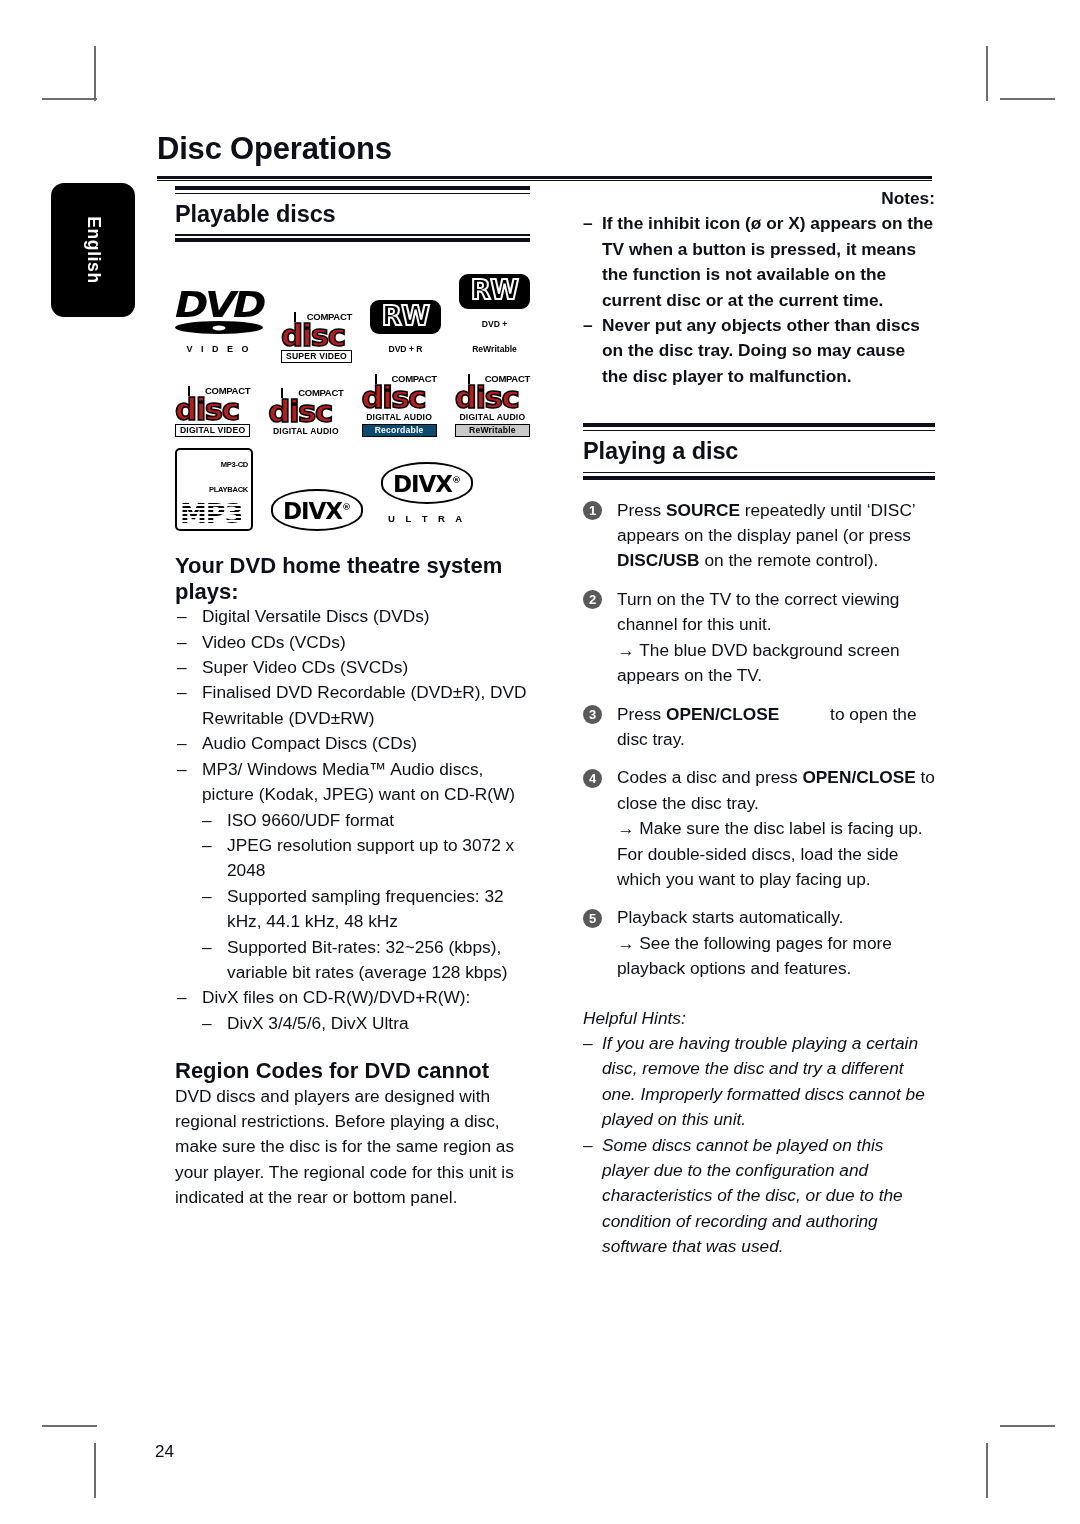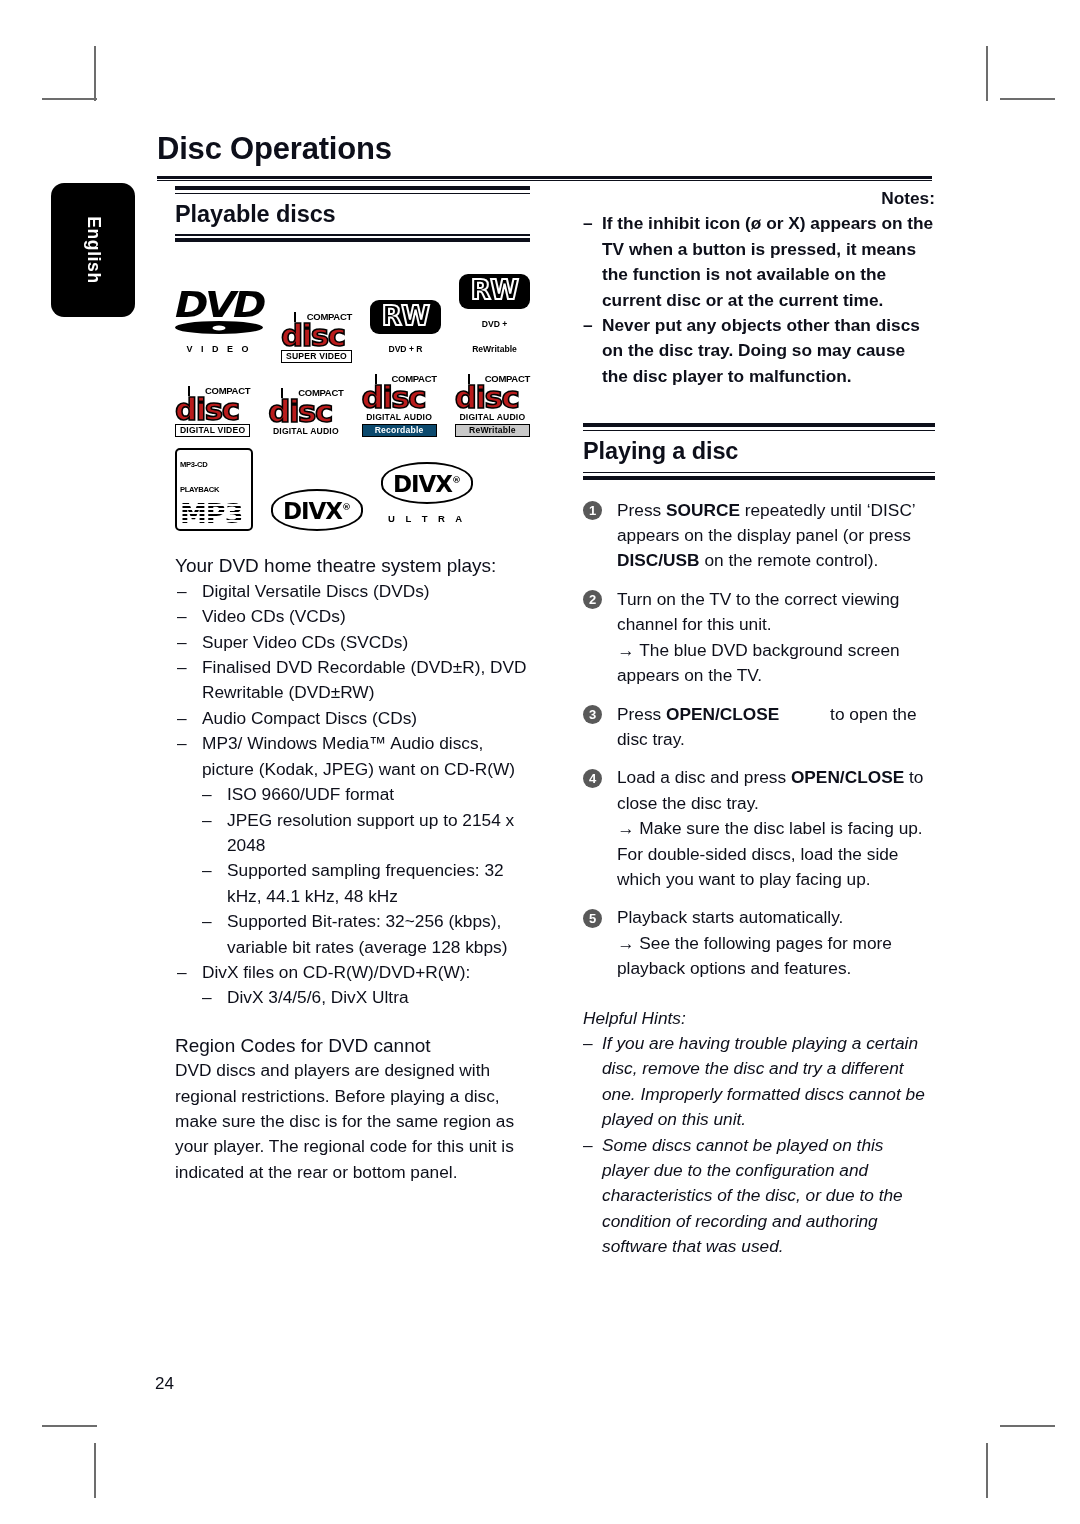--- a/index.html
+++ b/index.html
@@ -73,21 +73,21 @@
     position: absolute;
     left: 157px;
     top: 180px;
     width: 775px;
     height: 1px;
     background: #0d0f1a;
   }
   .page-number {
     position: absolute;
     left: 155px;
-    top: 1374px;
+    top: 1442px;
     font-size: 17px;
   }
 
   
   .col {
     position: absolute;
     top: 186px;
     font-size: 17.3px;
     line-height: 25.4px;
   }
@@ -190,21 +190,21 @@
   .rwbox .cap { font-size: 8.6px; font-weight: bold; margin-top: 3px; }
 
   
   .mp3 {
     width: 78px;
     border: 2px solid #000;
     border-radius: 5px;
     padding: 2px 3px 3px 3px;
     box-sizing: border-box;
   }
-  .mp3 .top { font-size: 7.6px; font-weight: bold; letter-spacing: -0.3px; }
+  .mp3 .top { font-size: 7.6px; font-weight: bold; letter-spacing: -0.3px; text-align: right; }
   .mp3 .big {
     font-size: 27px; font-weight: bold; line-height: 24px;
     letter-spacing: -1px;
     font-family: "DejaVu Sans", sans-serif;
     background-image:
       repeating-linear-gradient(to bottom, #000 0 2px, transparent 2px 4px);
     -webkit-background-clip: text;
     background-clip: text;
     color: transparent;
   }
@@ -220,23 +220,23 @@
     letter-spacing: -1px;
     font-family: "DejaVu Sans", sans-serif;
   }
   .divx .oval sup { font-size: 9px; vertical-align: super; letter-spacing: 0; }
   .divx .ultra {
     font-size: 9.5px; font-weight: bold; letter-spacing: 4px; margin-top: 2px;
   }
 
   
   .subhead {
-    font-weight: normal;
+    font-weight: bold;
     margin: 22px 0 0 0;
-    font-size: 19px;
+    font-size: 22px;
     line-height: 25.4px;
   }
   .para { margin: 0; }
 
   ul.dashlist { list-style: none; margin: 0; padding: 0; }
   ul.dashlist > li {
     position: relative;
     padding-left: 27px;
   }
   ul.dashlist > li::before {
@@ -413,21 +413,21 @@
   <ul class="dashlist" id="plays-list">
       <li>Digital Versatile Discs (DVDs)</li>
       <li>Video CDs (VCDs)</li>
       <li>Super Video CDs (SVCDs)</li>
       <li>Finalised DVD Recordable (DVD±R), DVD Rewritable (DVD±RW)</li>
       <li>Audio Compact Discs (CDs)</li>
       <li>MP3/ Windows Media™ Audio discs, picture (Kodak, JPEG) want on CD-R(W)</li>
       <li class="noindent">
         <ul class="dashlist nested">
           <li>ISO 9660/UDF format</li>
-          <li>JPEG resolution support up to 2154 x 2048</li>
+          <li>JPEG resolution support up to 3072 x 2048</li>
           <li>Supported sampling frequencies: 32 kHz, 44.1 kHz, 48 kHz</li>
           <li>Supported Bit-rates: 32~256 (kbps), variable bit rates (average 128 kbps)</li>
         </ul>
       </li>
       <li>DivX files on CD-R(W)/DVD+R(W):</li>
       <li class="noindent">
         <ul class="dashlist nested">
           <li>DivX 3/4/5/6, DivX Ultra</li>
         </ul>
       </li>
@@ -453,21 +453,21 @@
     <div class="bar-thin"></div>
     <h2>Playing a disc</h2>
     <div class="bar-thin2"></div>
     <div class="bar-thick"></div>
   </div>
 
   <ol class="steps" id="steps-list" style="margin-top:18px;">
       <li><span class="badge">1</span><span>Press </span><b class="kw">SOURCE</b><span> repeatedly until ‘DISC’ appears on the display panel (or press </span><b class="kw">DISC/USB</b><span> on the remote control).</span></li>
       <li><span class="badge">2</span><span>Turn on the TV to the correct viewing channel for this unit.</span><span class="arrowline"><span class="arw">→</span><span>The blue DVD background screen appears on the TV.</span></span></li>
       <li><span class="badge">3</span><span>Press </span><b class="kw">OPEN/CLOSE</b><span class="gap"></span><span> to open the disc tray.</span></li>
-      <li><span class="badge">4</span><span>Load a disc and press </span><b class="kw">OPEN/CLOSE</b><span> to close the disc tray.</span><span class="arrowline"><span class="arw">→</span><span>Make sure the disc label is facing up. For double-sided discs, load the side which you want to play facing up.</span></span></li>
+      <li><span class="badge">4</span><span>Codes a disc and press </span><b class="kw">OPEN/CLOSE</b><span> to close the disc tray.</span><span class="arrowline"><span class="arw">→</span><span>Make sure the disc label is facing up. For double-sided discs, load the side which you want to play facing up.</span></span></li>
       <li><span class="badge">5</span><span>Playback starts automatically.</span><span class="arrowline"><span class="arw">→</span><span>See the following pages for more playback options and features.</span></span></li>
     </ol>
 
   <div class="hints">
     <span class="h-title">Helpful Hints:</span>
     <ul id="hints-list">
         <li>If you are having trouble playing a certain disc, remove the disc and try a different one. Improperly formatted discs cannot be played on this unit.</li>
         <li>Some discs cannot be played on this player due to the configuration and characteristics of the disc, or due to the condition of recording and authoring software that was used.</li>
       </ul>
   </div>

